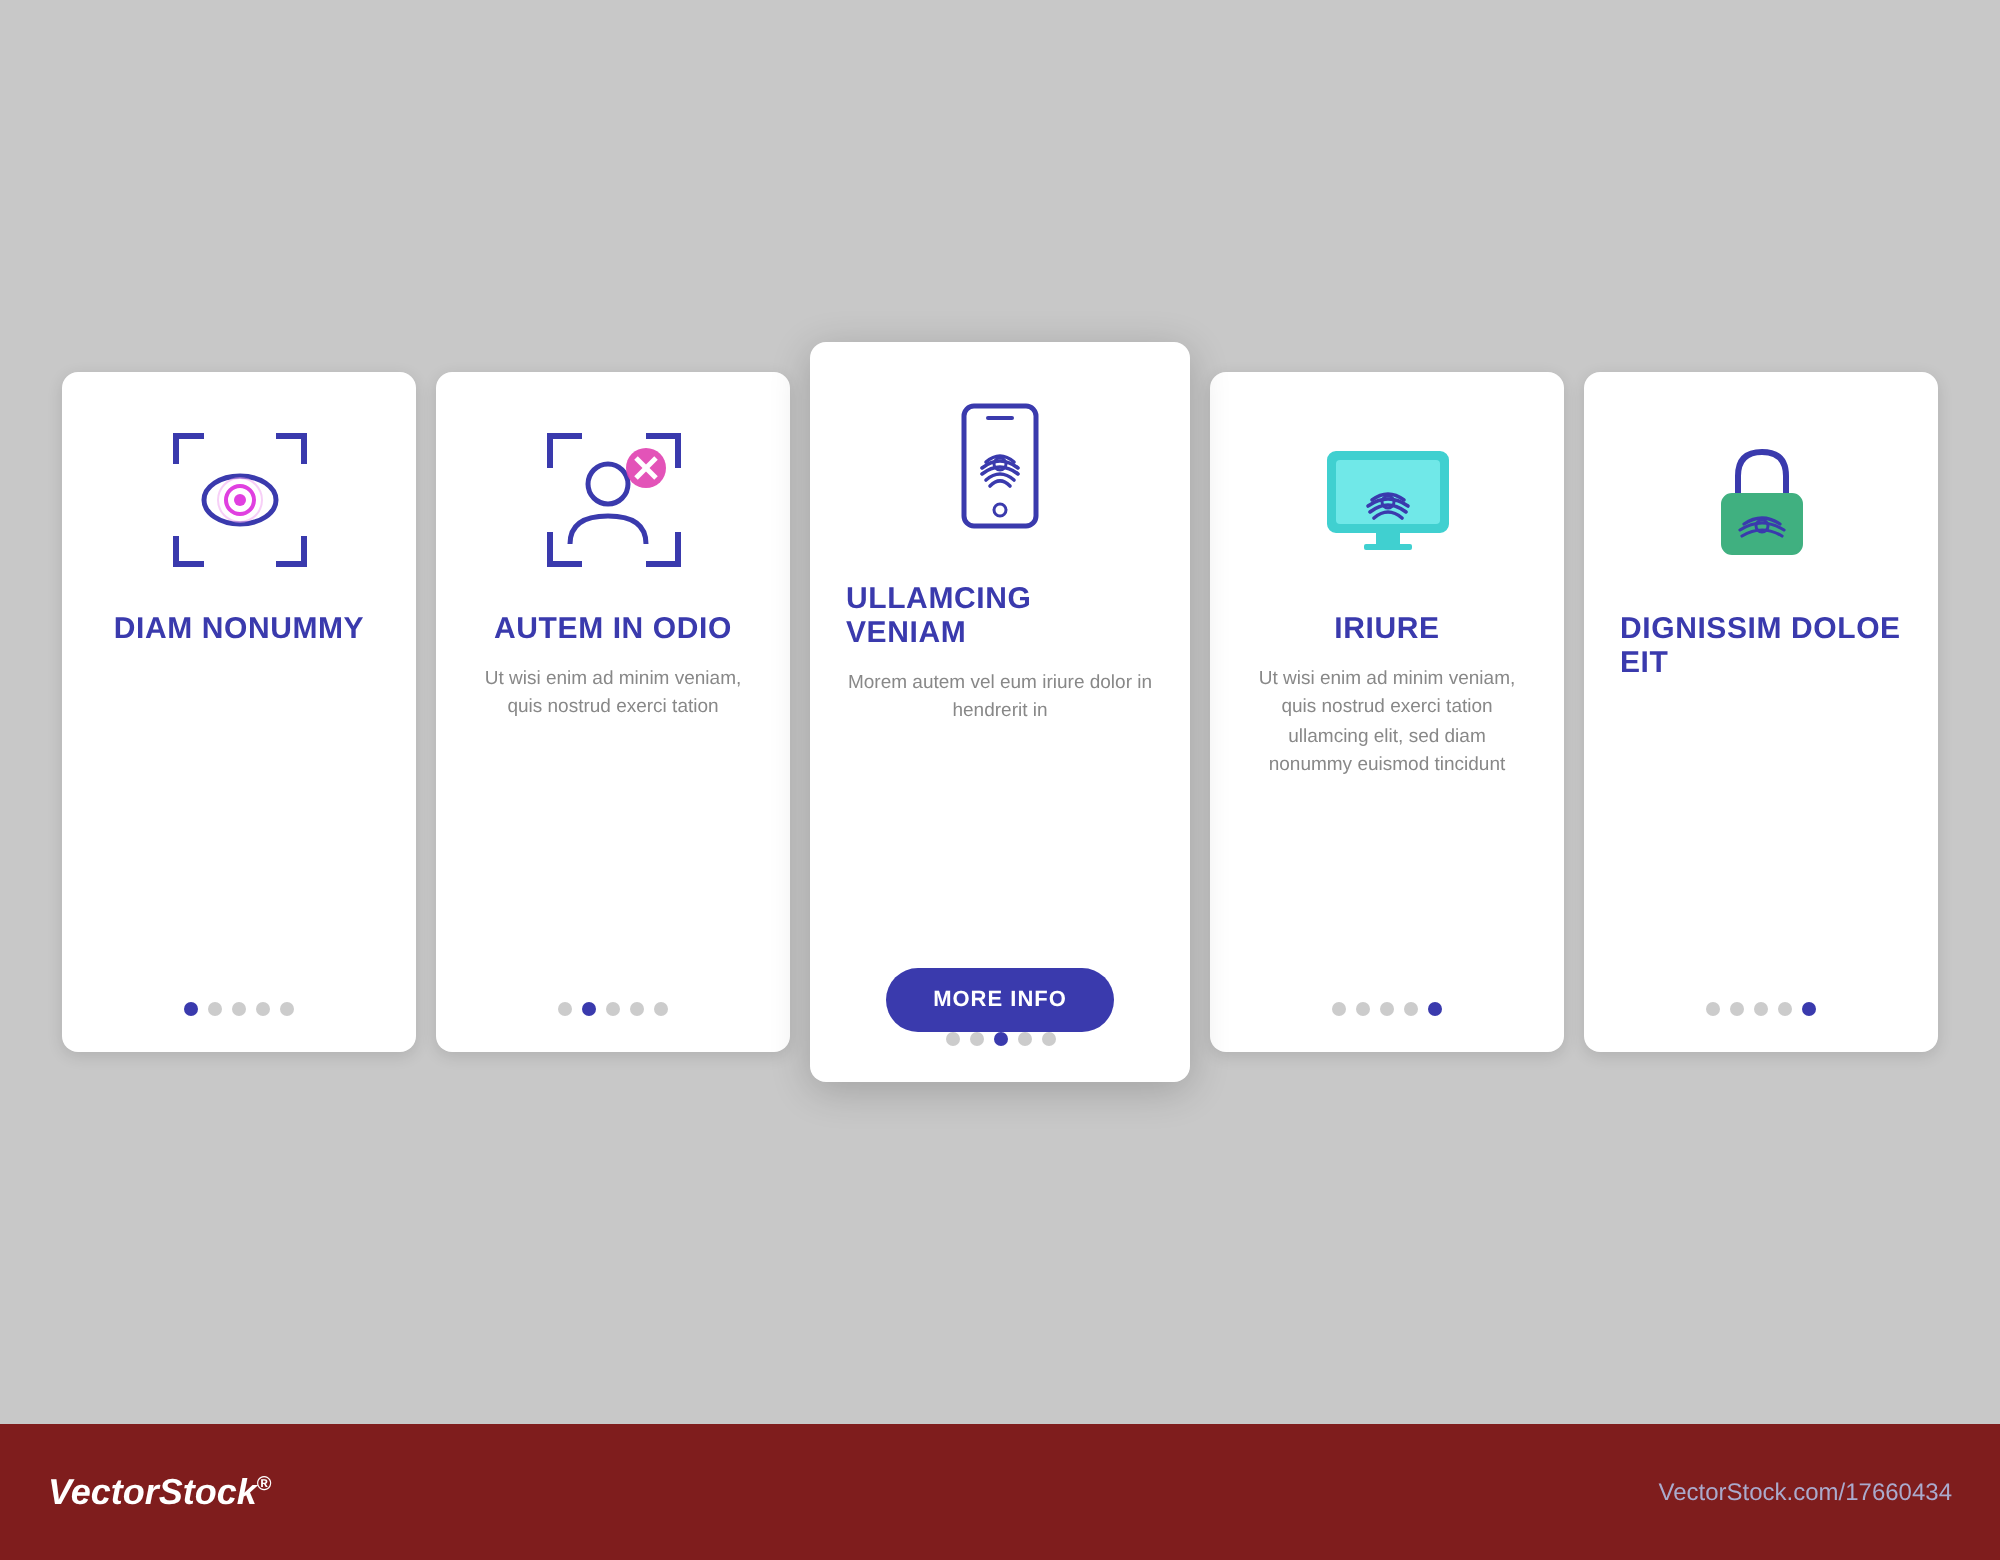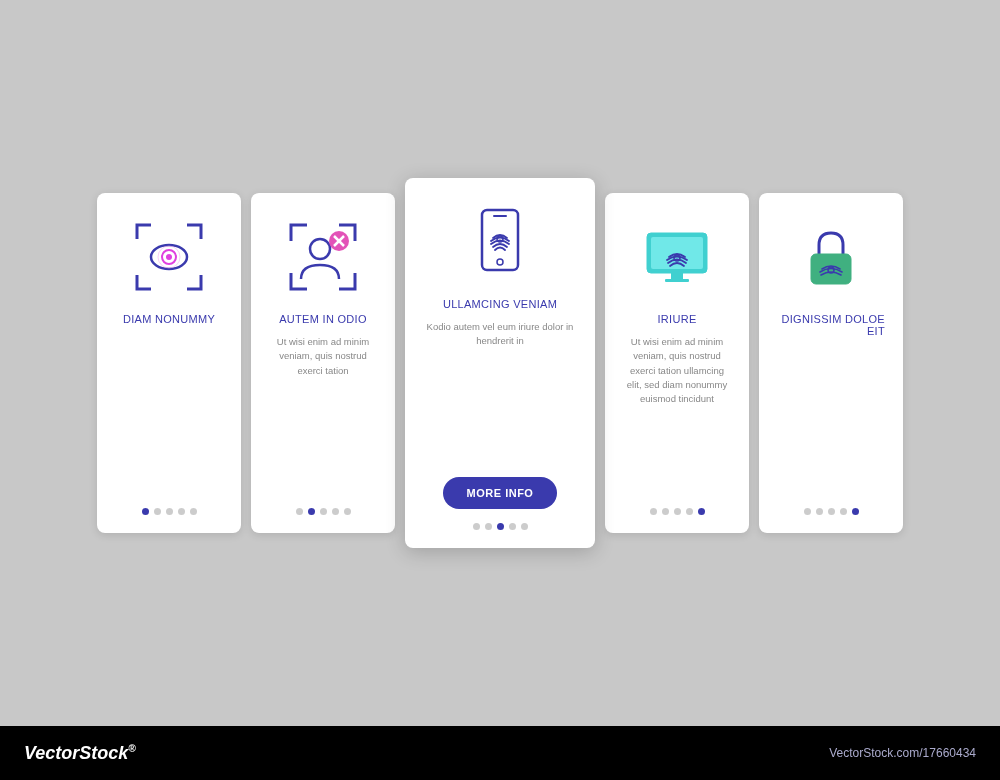--- a/index.html
+++ b/index.html
@@ -31,21 +31,21 @@
       max-width: 960px;
     }
 
     .card {
       background: #ffffff;
       border-radius: 8px;
       padding: 24px 18px 18px 18px;
       display: flex;
       flex-direction: column;
       align-items: center;
-      width: 144px;
+      width: 177px;
       min-height: 340px;
       box-shadow: 0 2px 8px rgba(0,0,0,0.12);
       flex-shrink: 0;
     }
 
     .card.active {
       width: 190px;
       min-height: 370px;
       box-shadow: 0 4px 20px rgba(0,0,0,0.2);
       z-index: 2;
@@ -59,24 +59,24 @@
       justify-content: center;
       margin-bottom: 16px;
     }
 
     .card-icon svg {
       width: 72px;
       height: 72px;
     }
 
     .card-title {
-      font-size: 11px;
-      font-weight: 400;
+      font-size: 15px;
+      font-weight: 700;
       color: #3a3aad;
-      text-align: right;
+      text-align: left;
       margin-bottom: 10px;
       text-transform: uppercase;
       letter-spacing: 0.3px;
     }
 
     .card-text {
       font-size: 9.5px;
       color: #888;
       text-align: center;
       line-height: 1.5;
@@ -88,21 +88,20 @@
       background: #3a3aad;
       color: #fff;
       border: none;
       border-radius: 24px;
       padding: 10px 24px;
       font-size: 11px;
       font-weight: 700;
       cursor: pointer;
       text-transform: uppercase;
       letter-spacing: 0.5px;
-      margin-bottom: 14px;
     }
 
     .dots {
       display: flex;
       gap: 5px;
       align-items: center;
       justify-content: center;
       margin-top: auto;
     }
 
@@ -112,22 +111,22 @@
       border-radius: 50%;
       background: #ccc;
     }
 
     .dot.active-dot {
       background: #3a3aad;
     }
 
     
     .footer-bar {
-      background: #000000;
-      height: 54px;
+      background: #7f1d1d;
+      height: 68px;
       display: flex;
       align-items: center;
       justify-content: space-between;
       padding: 0 24px;
       flex-shrink: 0;
     }
 
     .footer-logo {
       color: #ffffff;
       font-size: 18px;
@@ -220,21 +219,21 @@
 
           <path d="M29,32 Q36,26 43,32" stroke="#3a3aad" stroke-width="1.8" fill="none" stroke-linecap="round"></path>
           <path d="M27,35 Q36,28 45,35" stroke="#3a3aad" stroke-width="1.8" fill="none" stroke-linecap="round"></path>
           <path d="M27,38 Q36,31 45,38" stroke="#3a3aad" stroke-width="1.8" fill="none" stroke-linecap="round"></path>
           <path d="M29,41 Q36,35 43,41" stroke="#3a3aad" stroke-width="1.8" fill="none" stroke-linecap="round"></path>
           <path d="M31,44 Q36,39 41,44" stroke="#3a3aad" stroke-width="1.8" fill="none" stroke-linecap="round"></path>
           <circle cx="36" cy="33" r="3" stroke="#3a3aad" stroke-width="1.5" fill="none"></circle>
         </svg>
       </div>
       <div class="card-title">ULLAMCING VENIAM</div>
-      <div class="card-text">Kodio autem vel eum iriure dolor in hendrerit in</div>
+      <div class="card-text">Morem autem vel eum iriure dolor in hendrerit in</div>
       <button class="more-info-btn">MORE INFO</button>
       <div class="dots">
         <div class="dot"></div>
         <div class="dot"></div>
         <div class="dot active-dot"></div>
         <div class="dot"></div>
         <div class="dot"></div>
       </div>
     </div>
 

